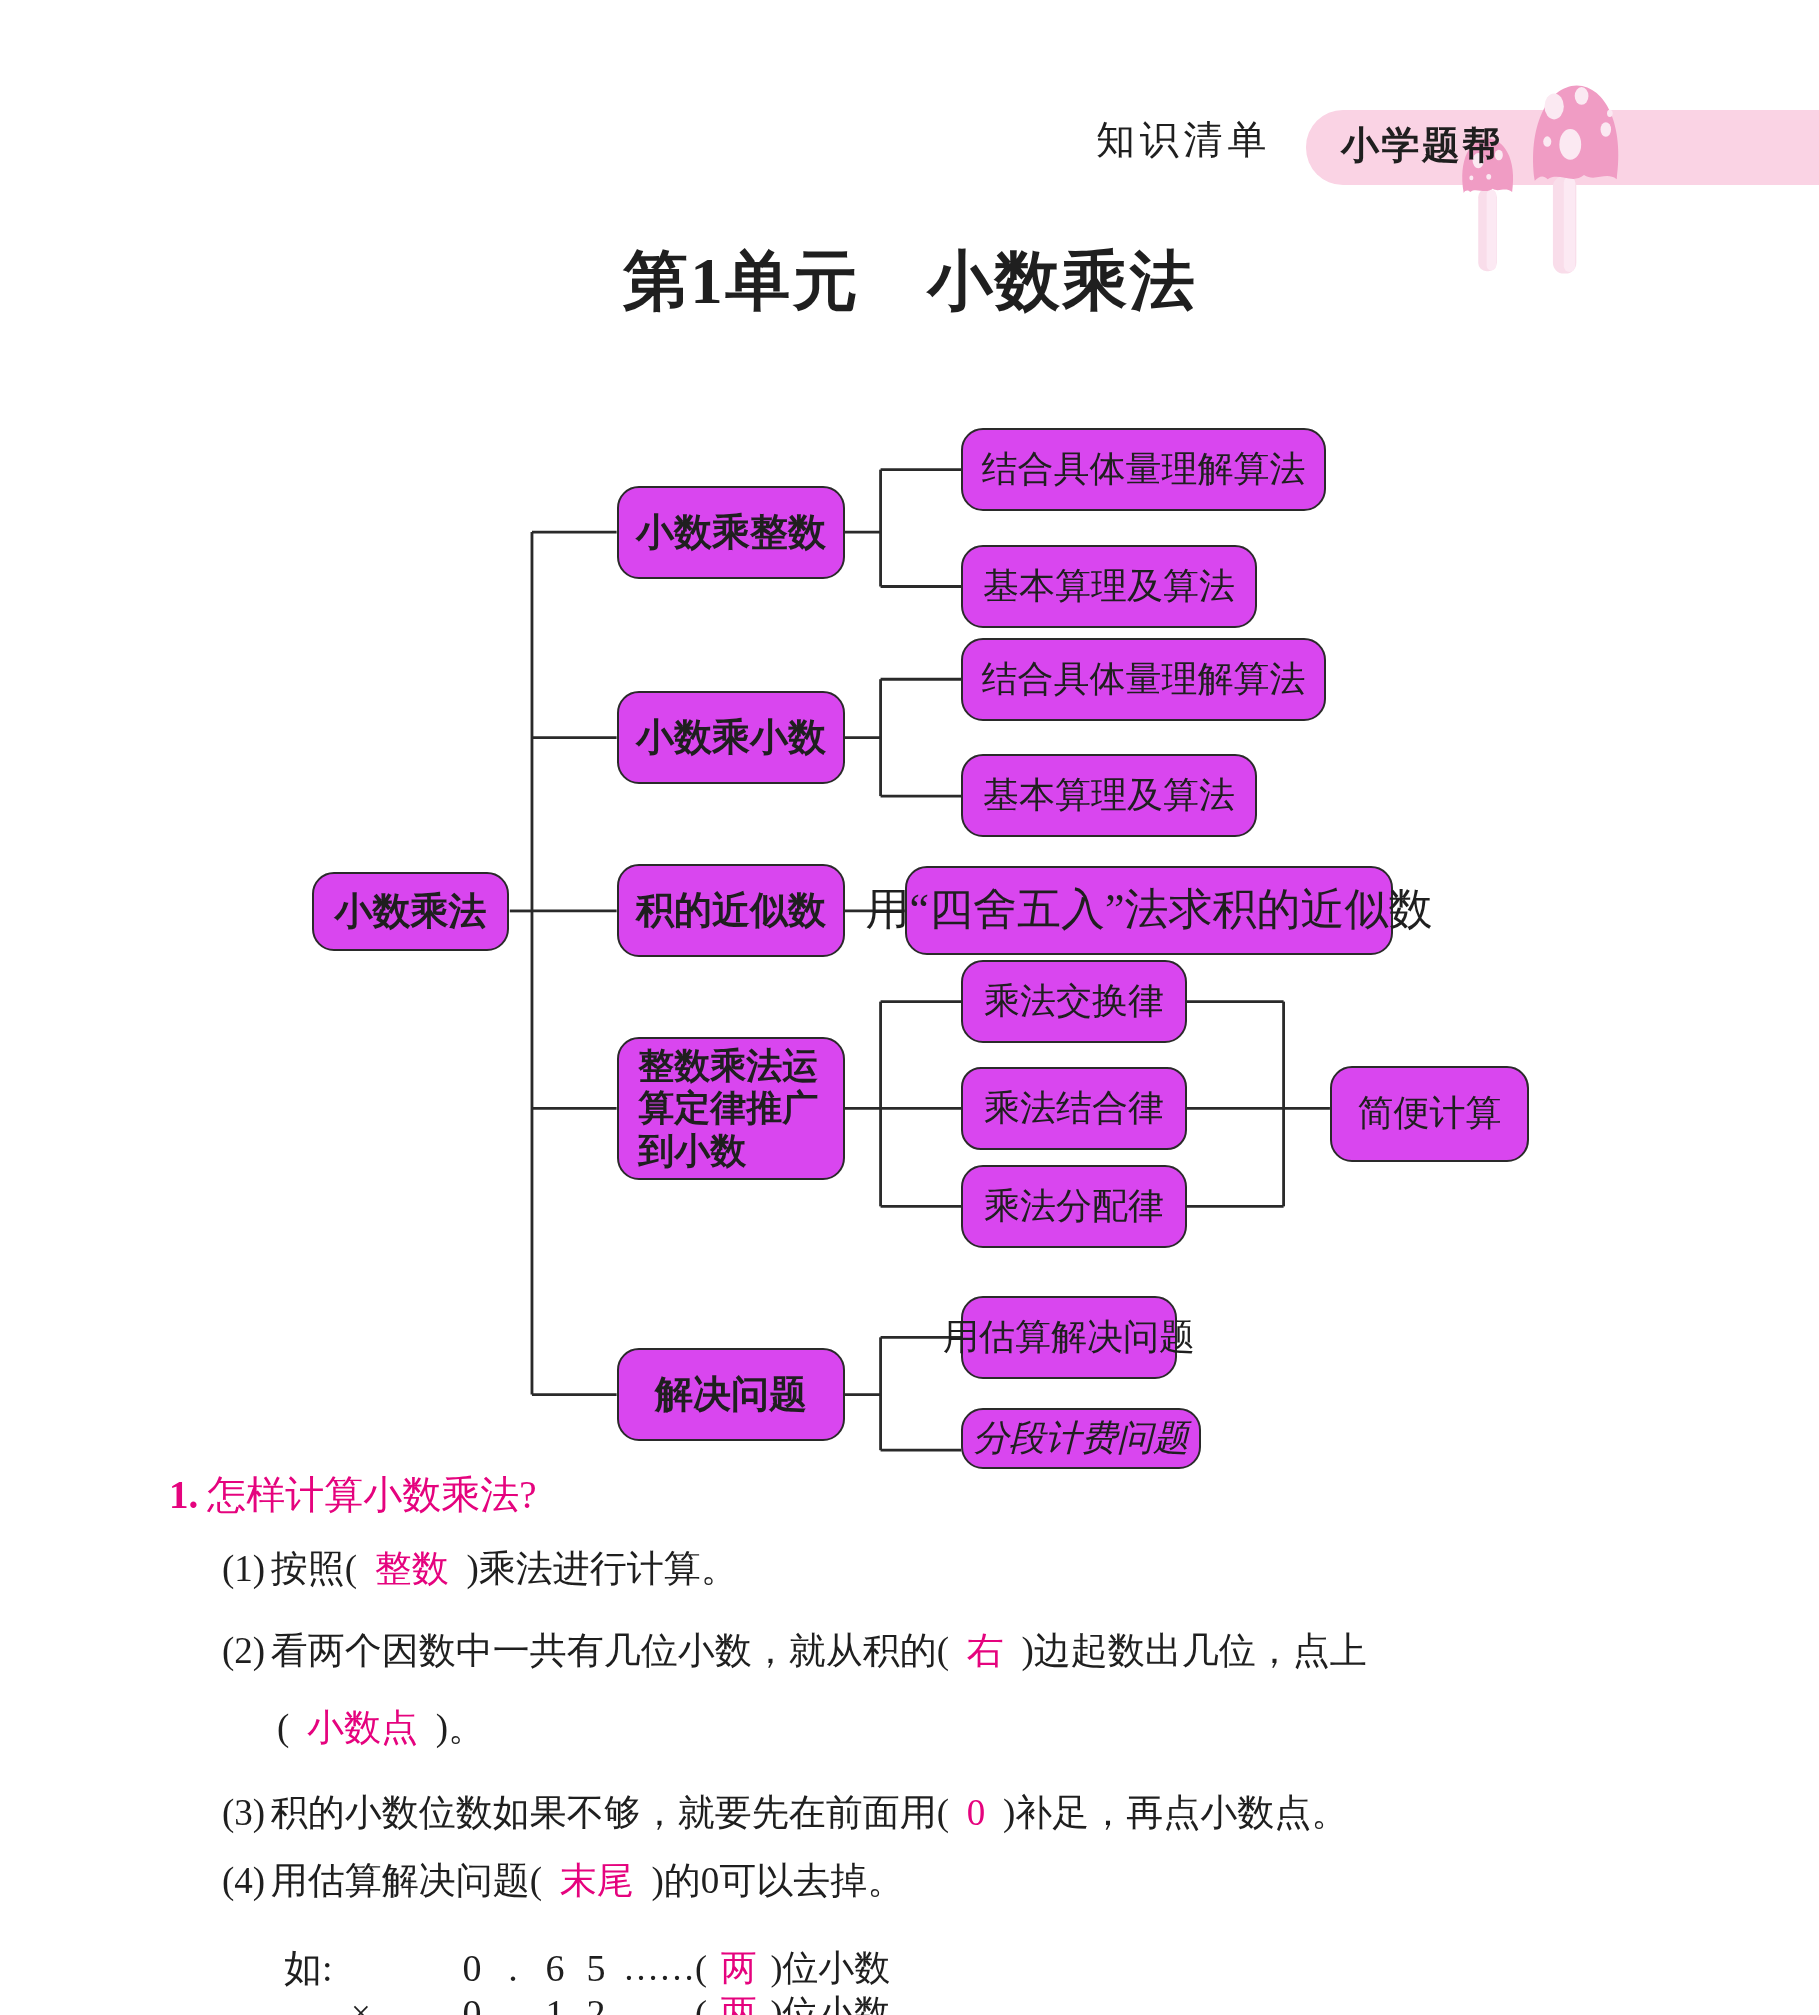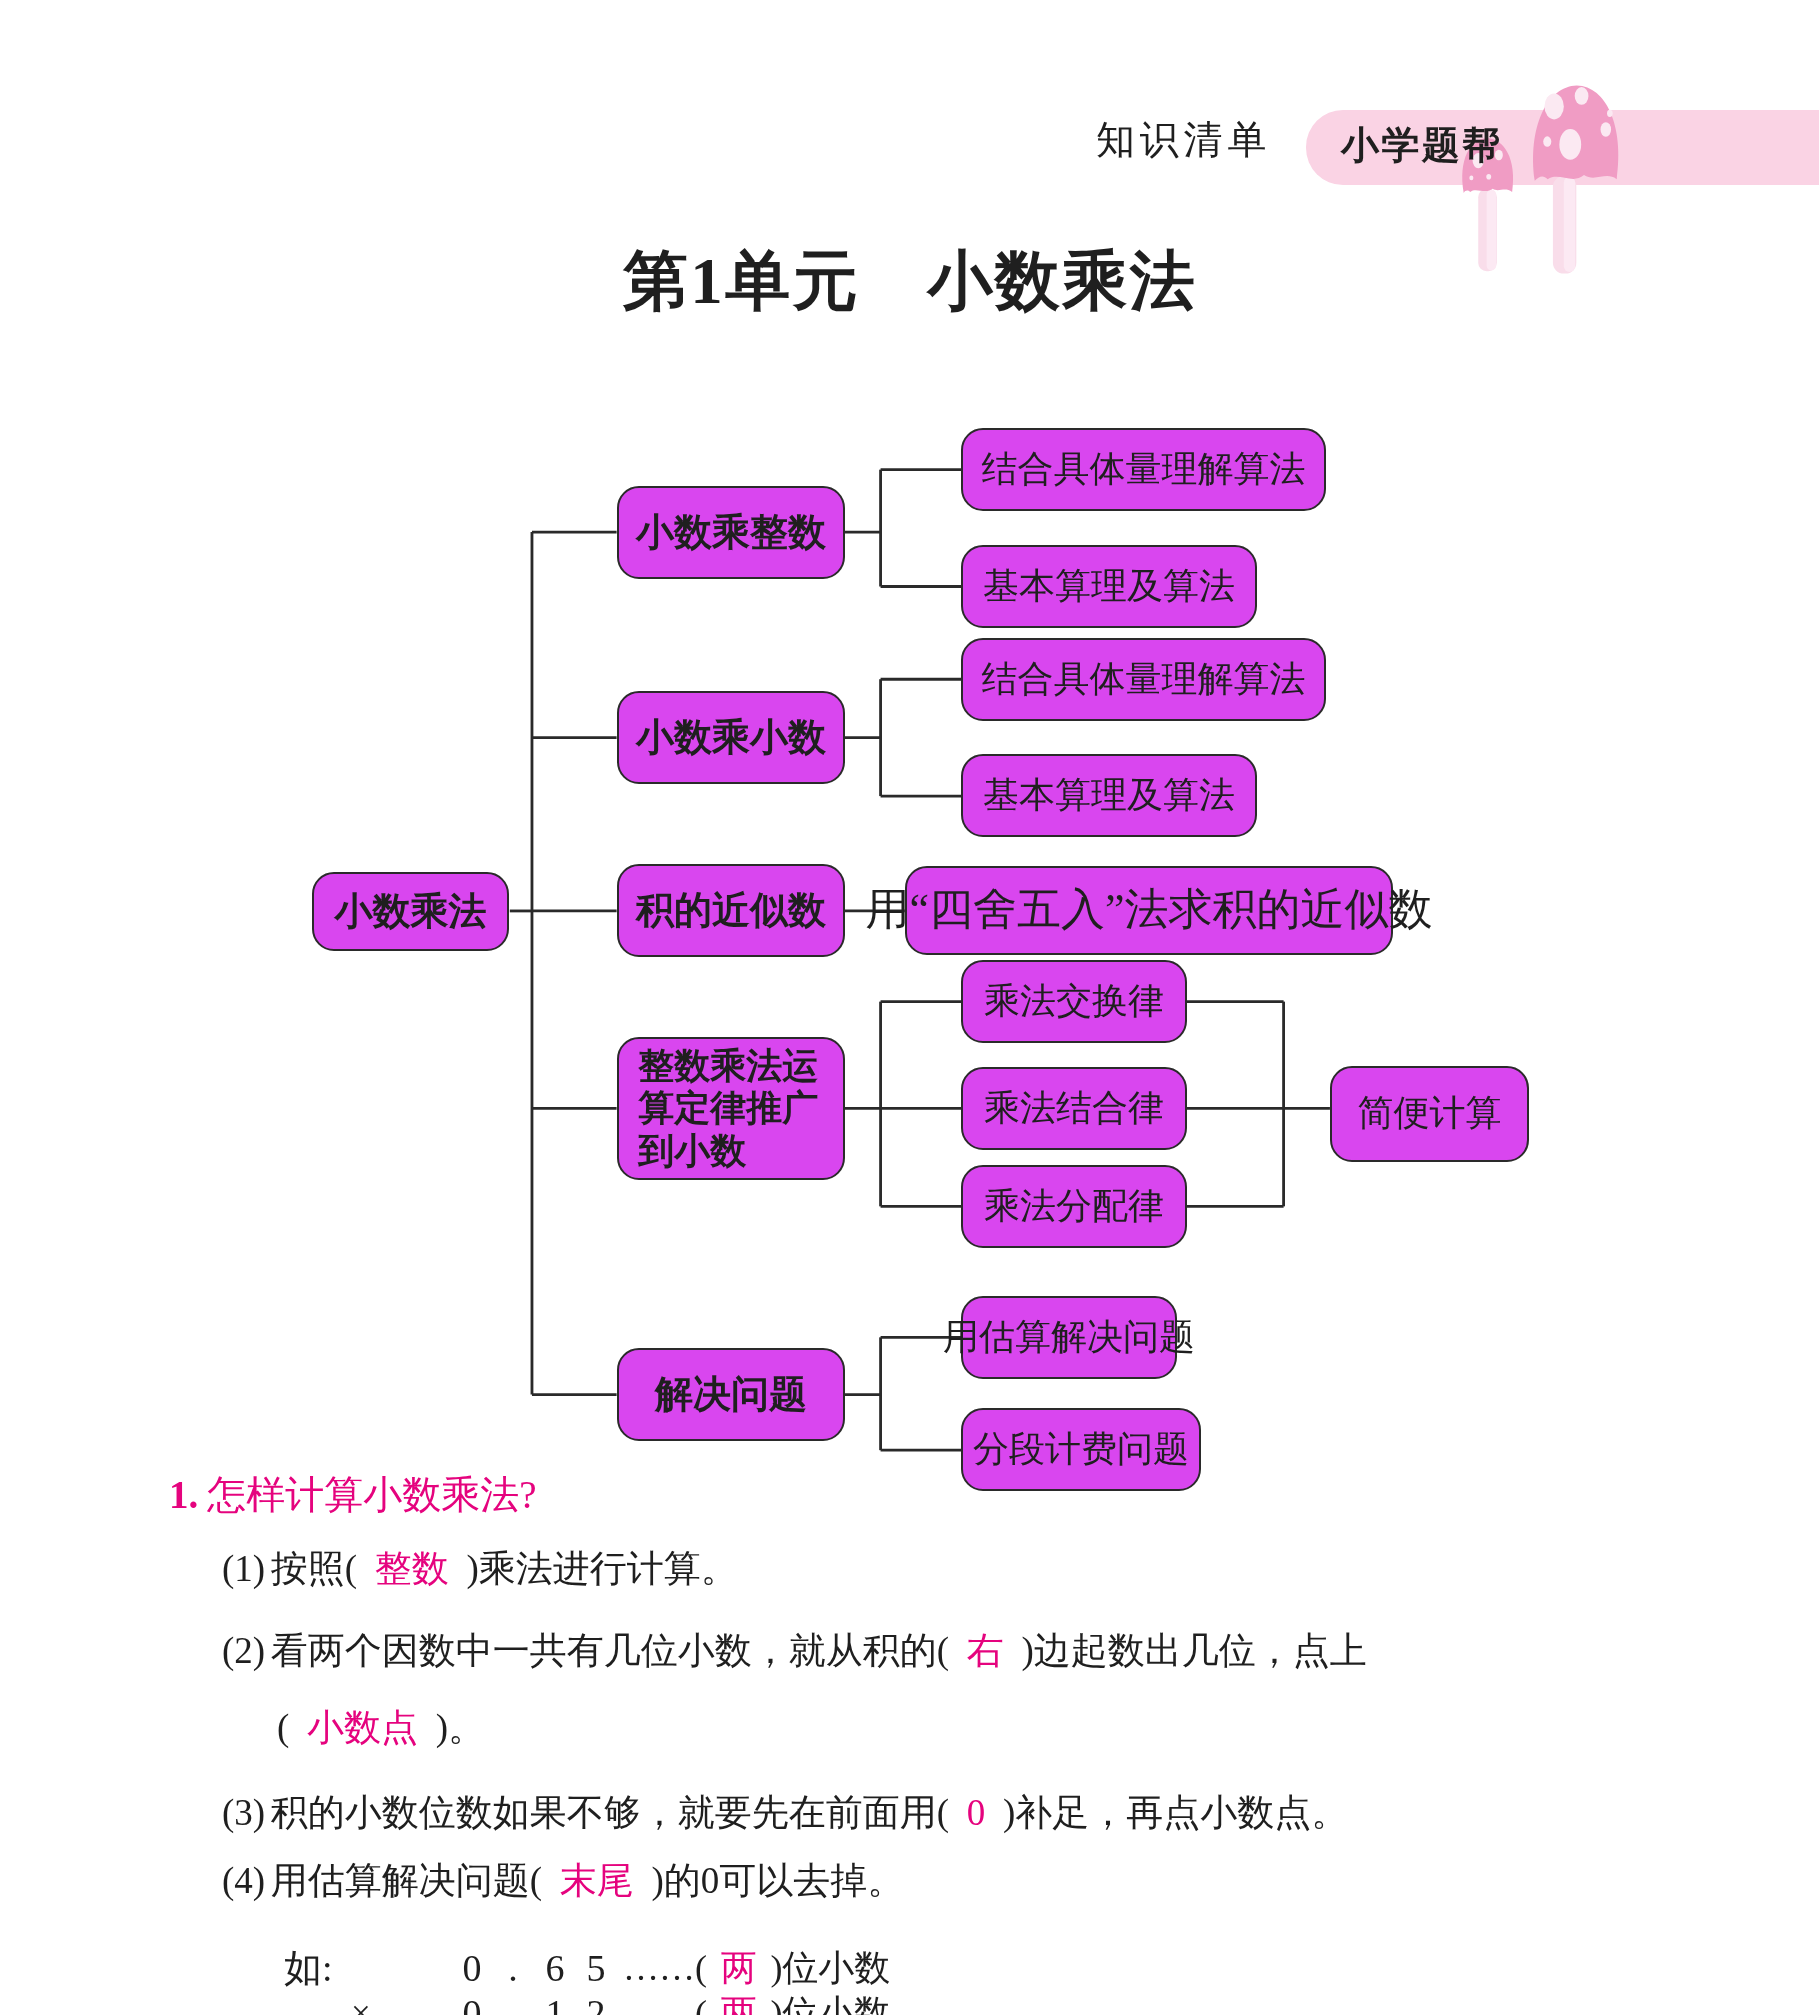--- a/index.html
+++ b/index.html
@@ -135,27 +135,27 @@
 
 <div class="node bold" style="left:617px;top:691px;width:228px;height:93px;">小数乘小数</div>
 <div class="node" style="left:961px;top:638px;width:365px;height:83px;">结合具体量理解算法</div>
 <div class="node" style="left:961px;top:754px;width:296px;height:83px;">基本算理及算法</div>
 
 <div class="node bold" style="left:617px;top:864px;width:228px;height:93px;">积的近似数</div>
 <div class="node wide" style="left:905px;top:866px;width:488px;height:89px;">用“四舍五入”法求积的近似数</div>
 
 <div class="node bold multi" style="left:617px;top:1037px;width:228px;height:143px;">整数乘法运算定律推广到小数</div>
 <div class="node" style="left:961px;top:960px;width:226px;height:83px;">乘法交换律</div>
-<div class="node" style="left:961px;top:1067px;width:226px;height:83px;">乘法结合律</div>
+<div class="node" style="left:961px;top:1067px;width:226px;height:83px;border-radius:20px;">乘法结合律</div>
 <div class="node" style="left:961px;top:1165px;width:226px;height:83px;">乘法分配律</div>
 <div class="node" style="left:1330px;top:1066px;width:199px;height:96px;">简便计算</div>
 
 <div class="node bold" style="left:617px;top:1348px;width:228px;height:93px;">解决问题</div>
 <div class="node" style="left:961px;top:1296px;width:216px;height:83px;">用估算解决问题</div>
-<div class="node" style="left:961px;top:1408px;width:240px;height:83px;">分段计费问题</div>
+<div class="node" style="left:961px;top:1408px;width:240px;height:61px;font-style:italic;">分段计费问题</div>
 
 <div class="q-heading">
   <span class="qno">1.</span><span>怎样计算小数乘法?</span>
 </div>
 
 <div class="qline" style="left:222px;top:1543px;">
   <span class="qnum">(1)</span><span>按照(</span><span class="qans">整数</span><span>)乘法进行计算。</span>
 </div>
 
 <div class="qline" style="left:222px;top:1625px;">

